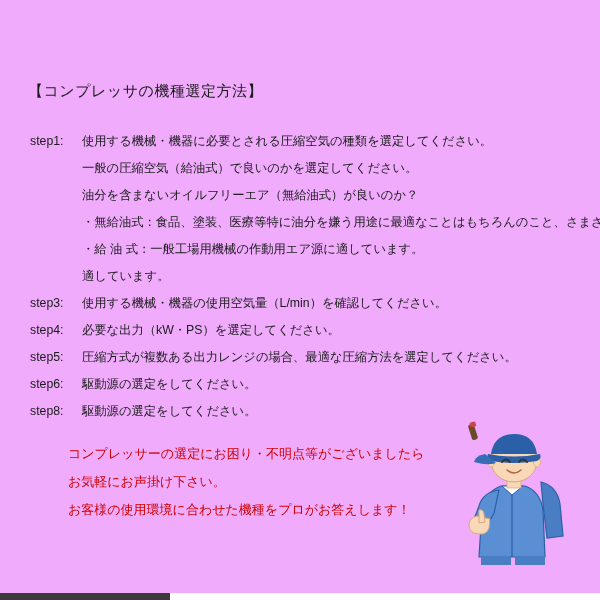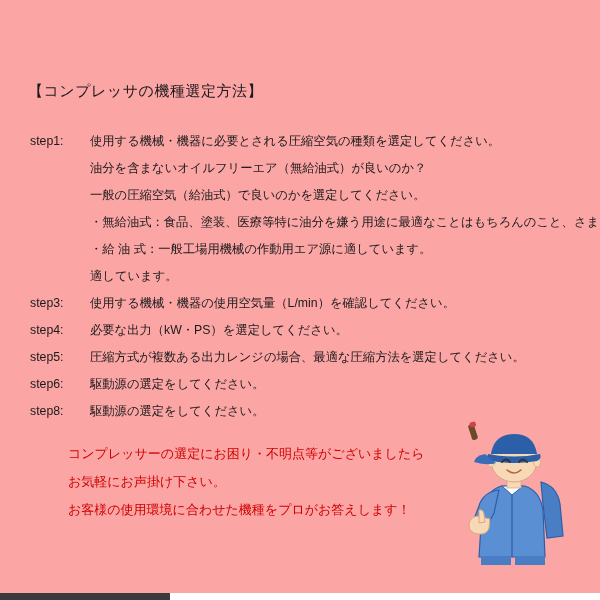--- a/index.html
+++ b/index.html
@@ -10,21 +10,21 @@
     width: 600px;
     height: 600px;
     background: #ffffff;
     font-family: "Liberation Sans", "DejaVu Sans", sans-serif;
     overflow: hidden;
   }
   .page {
     position: relative;
     width: 600px;
     height: 600px;
-    background: #fca5a5;
+    background: #f0abfc;
     box-sizing: border-box;
   }
   .title {
     position: absolute;
     left: 28px;
     top: 82px;
     font-size: 15px;
     color: #1a1a1a;
     letter-spacing: 0.5px;
     white-space: nowrap;
@@ -43,21 +43,20 @@
     line-height: 27px;
     white-space: nowrap;
   }
   .line .step {
     display: inline-block;
     width: 52px;
     flex: 0 0 52px;
   }
   .line .txt {
     display: inline-block;
-    margin-left: 8px;
   }
   .red-block {
     position: absolute;
     left: 68px;
     top: 440px;
     width: 420px;
   }
   .red-line {
     font-size: 13px;
     color: #cf0000;
@@ -101,26 +100,26 @@
 
   <div class="body-block">
 
     <div class="line">
       <span class="step">step1:</span>
       <span class="txt">使用する機械・機器に必要とされる圧縮空気の種類を選定してください。</span>
     </div>
 
     <div class="line">
       <span class="step"></span>
+      <span class="txt">一般の圧縮空気（給油式）で良いのかを選定してください。</span>
+    </div>
+
+    <div class="line">
+      <span class="step"></span>
       <span class="txt">油分を含まないオイルフリーエア（無給油式）が良いのか？</span>
-    </div>
-
-    <div class="line">
-      <span class="step"></span>
-      <span class="txt">一般の圧縮空気（給油式）で良いのかを選定してください。</span>
     </div>
 
     <div class="line">
       <span class="step"></span>
       <span class="txt">・無給油式：食品、塗装、医療等特に油分を嫌う用途に最適なことはもちろんのこと、さまざまな用途に</span>
     </div>
 
     <div class="line">
       <span class="step"></span>
       <span class="txt">・給 油 式：一般工場用機械の作動用エア源に適しています。</span>

